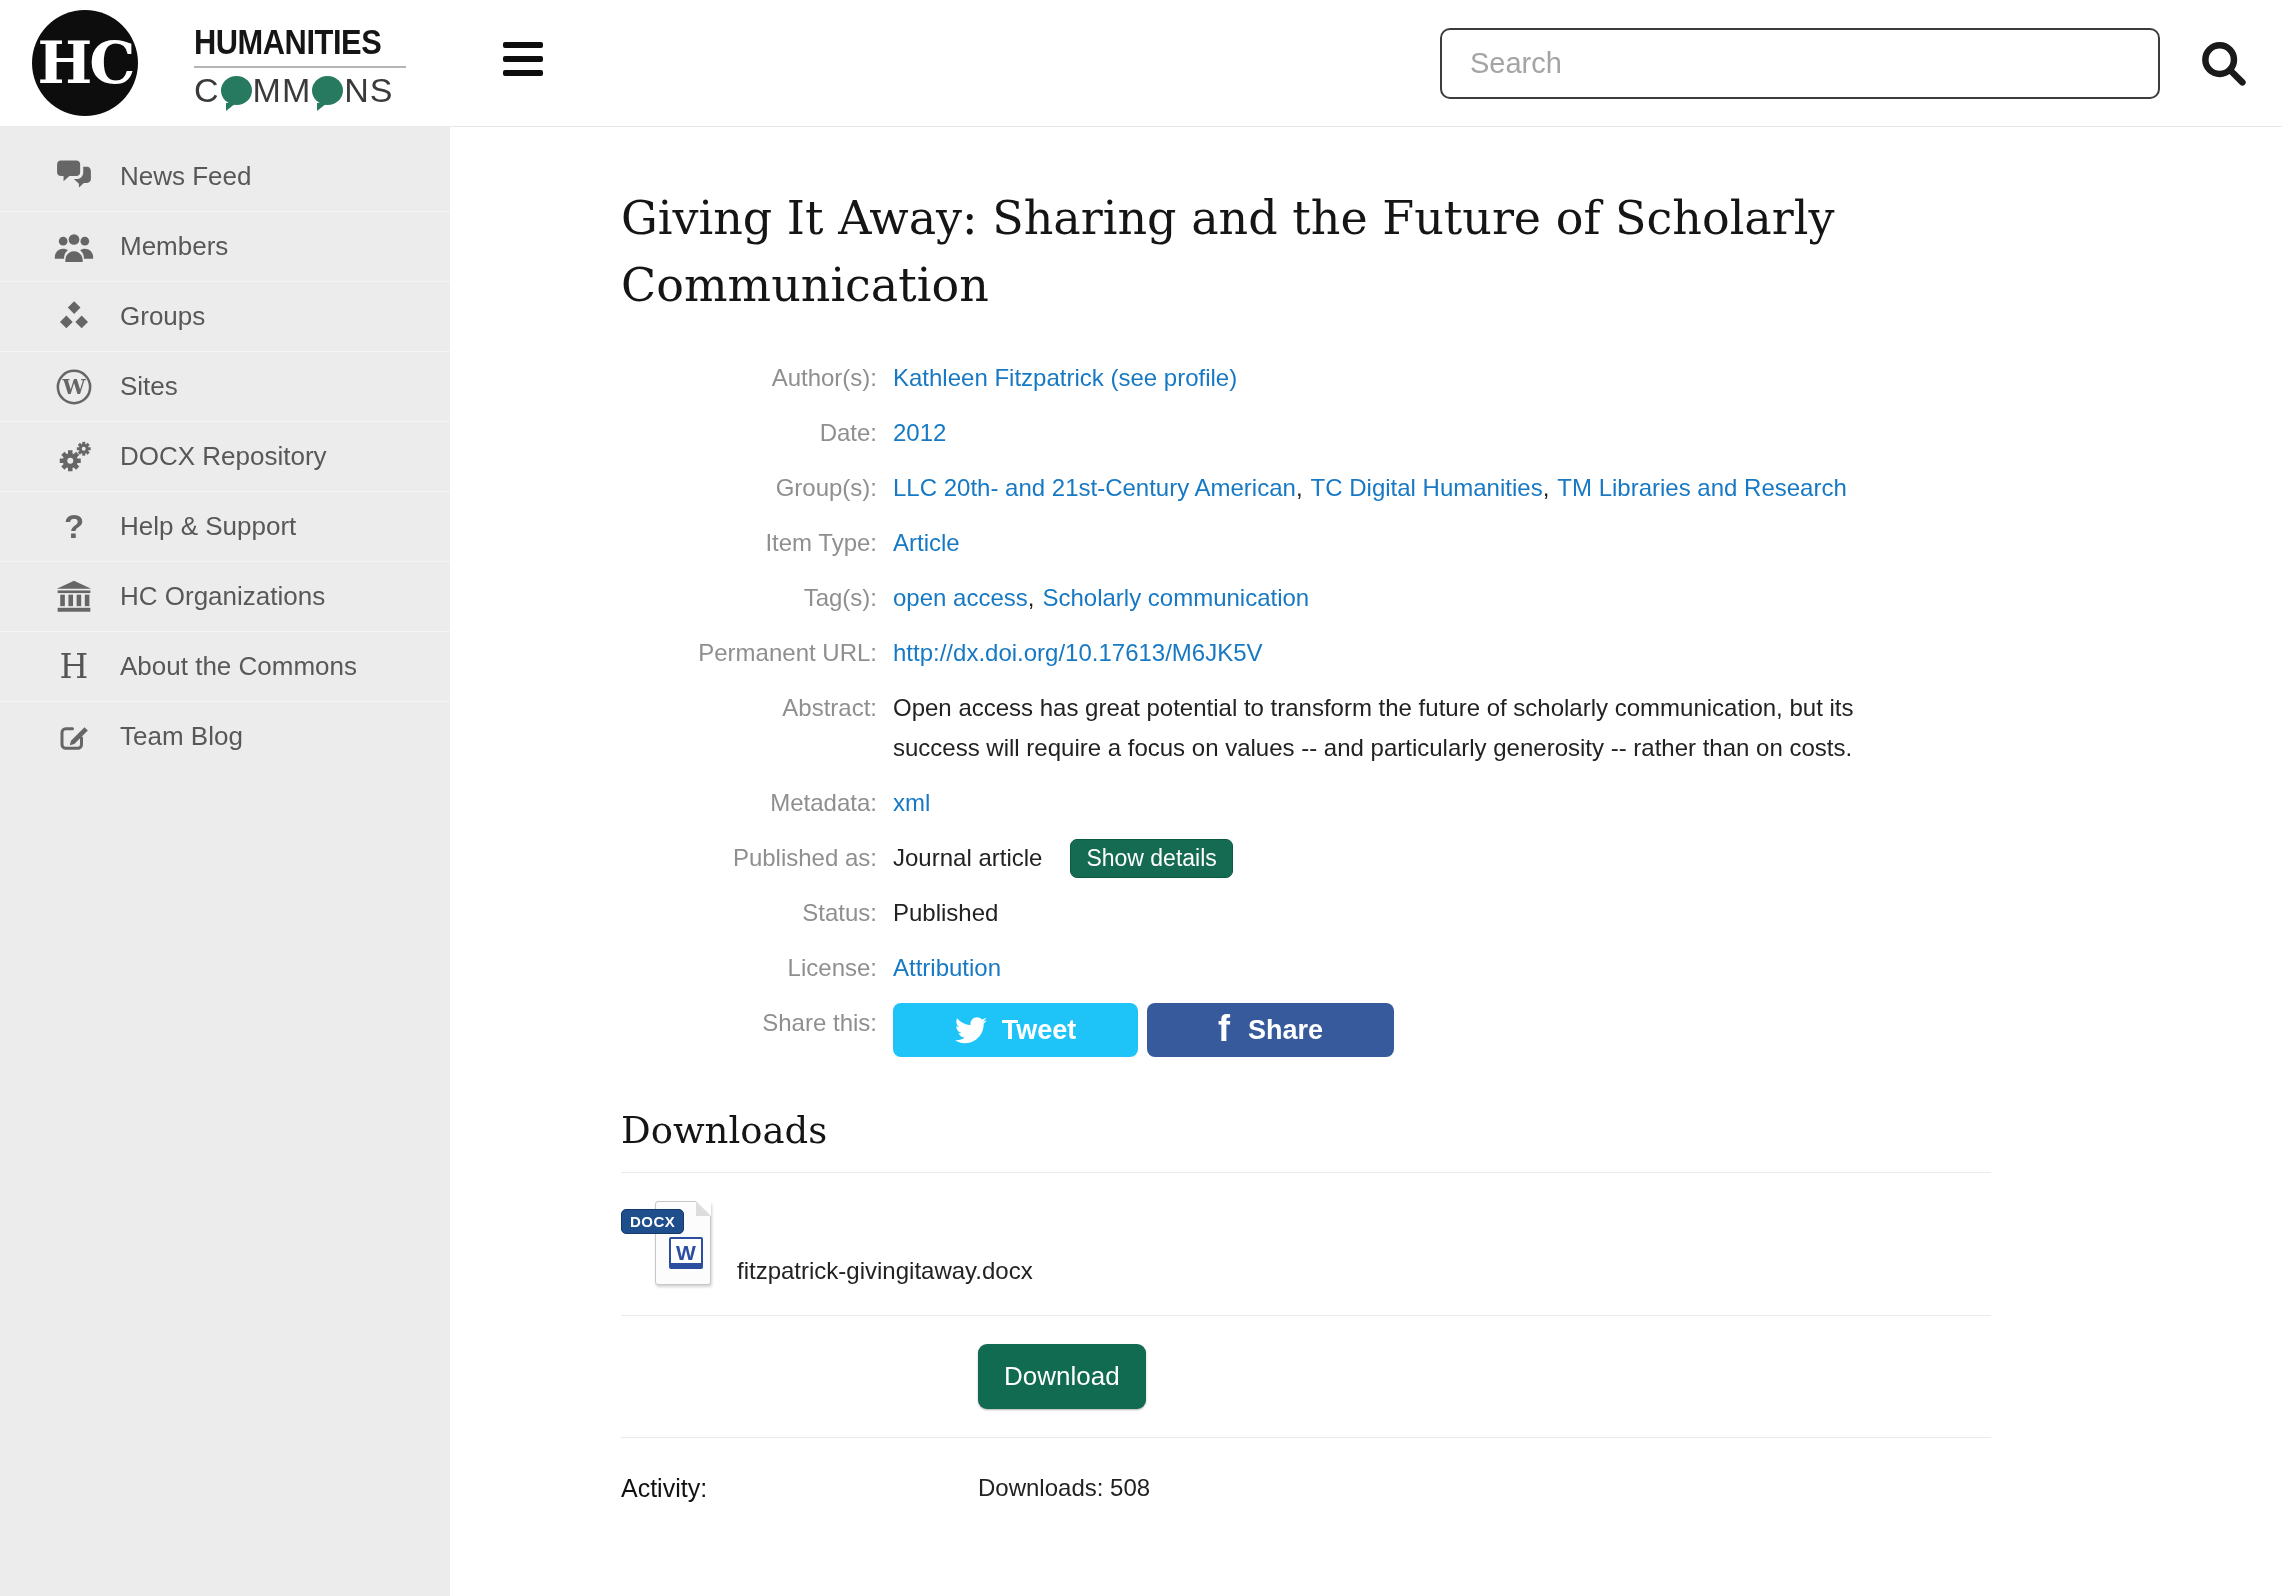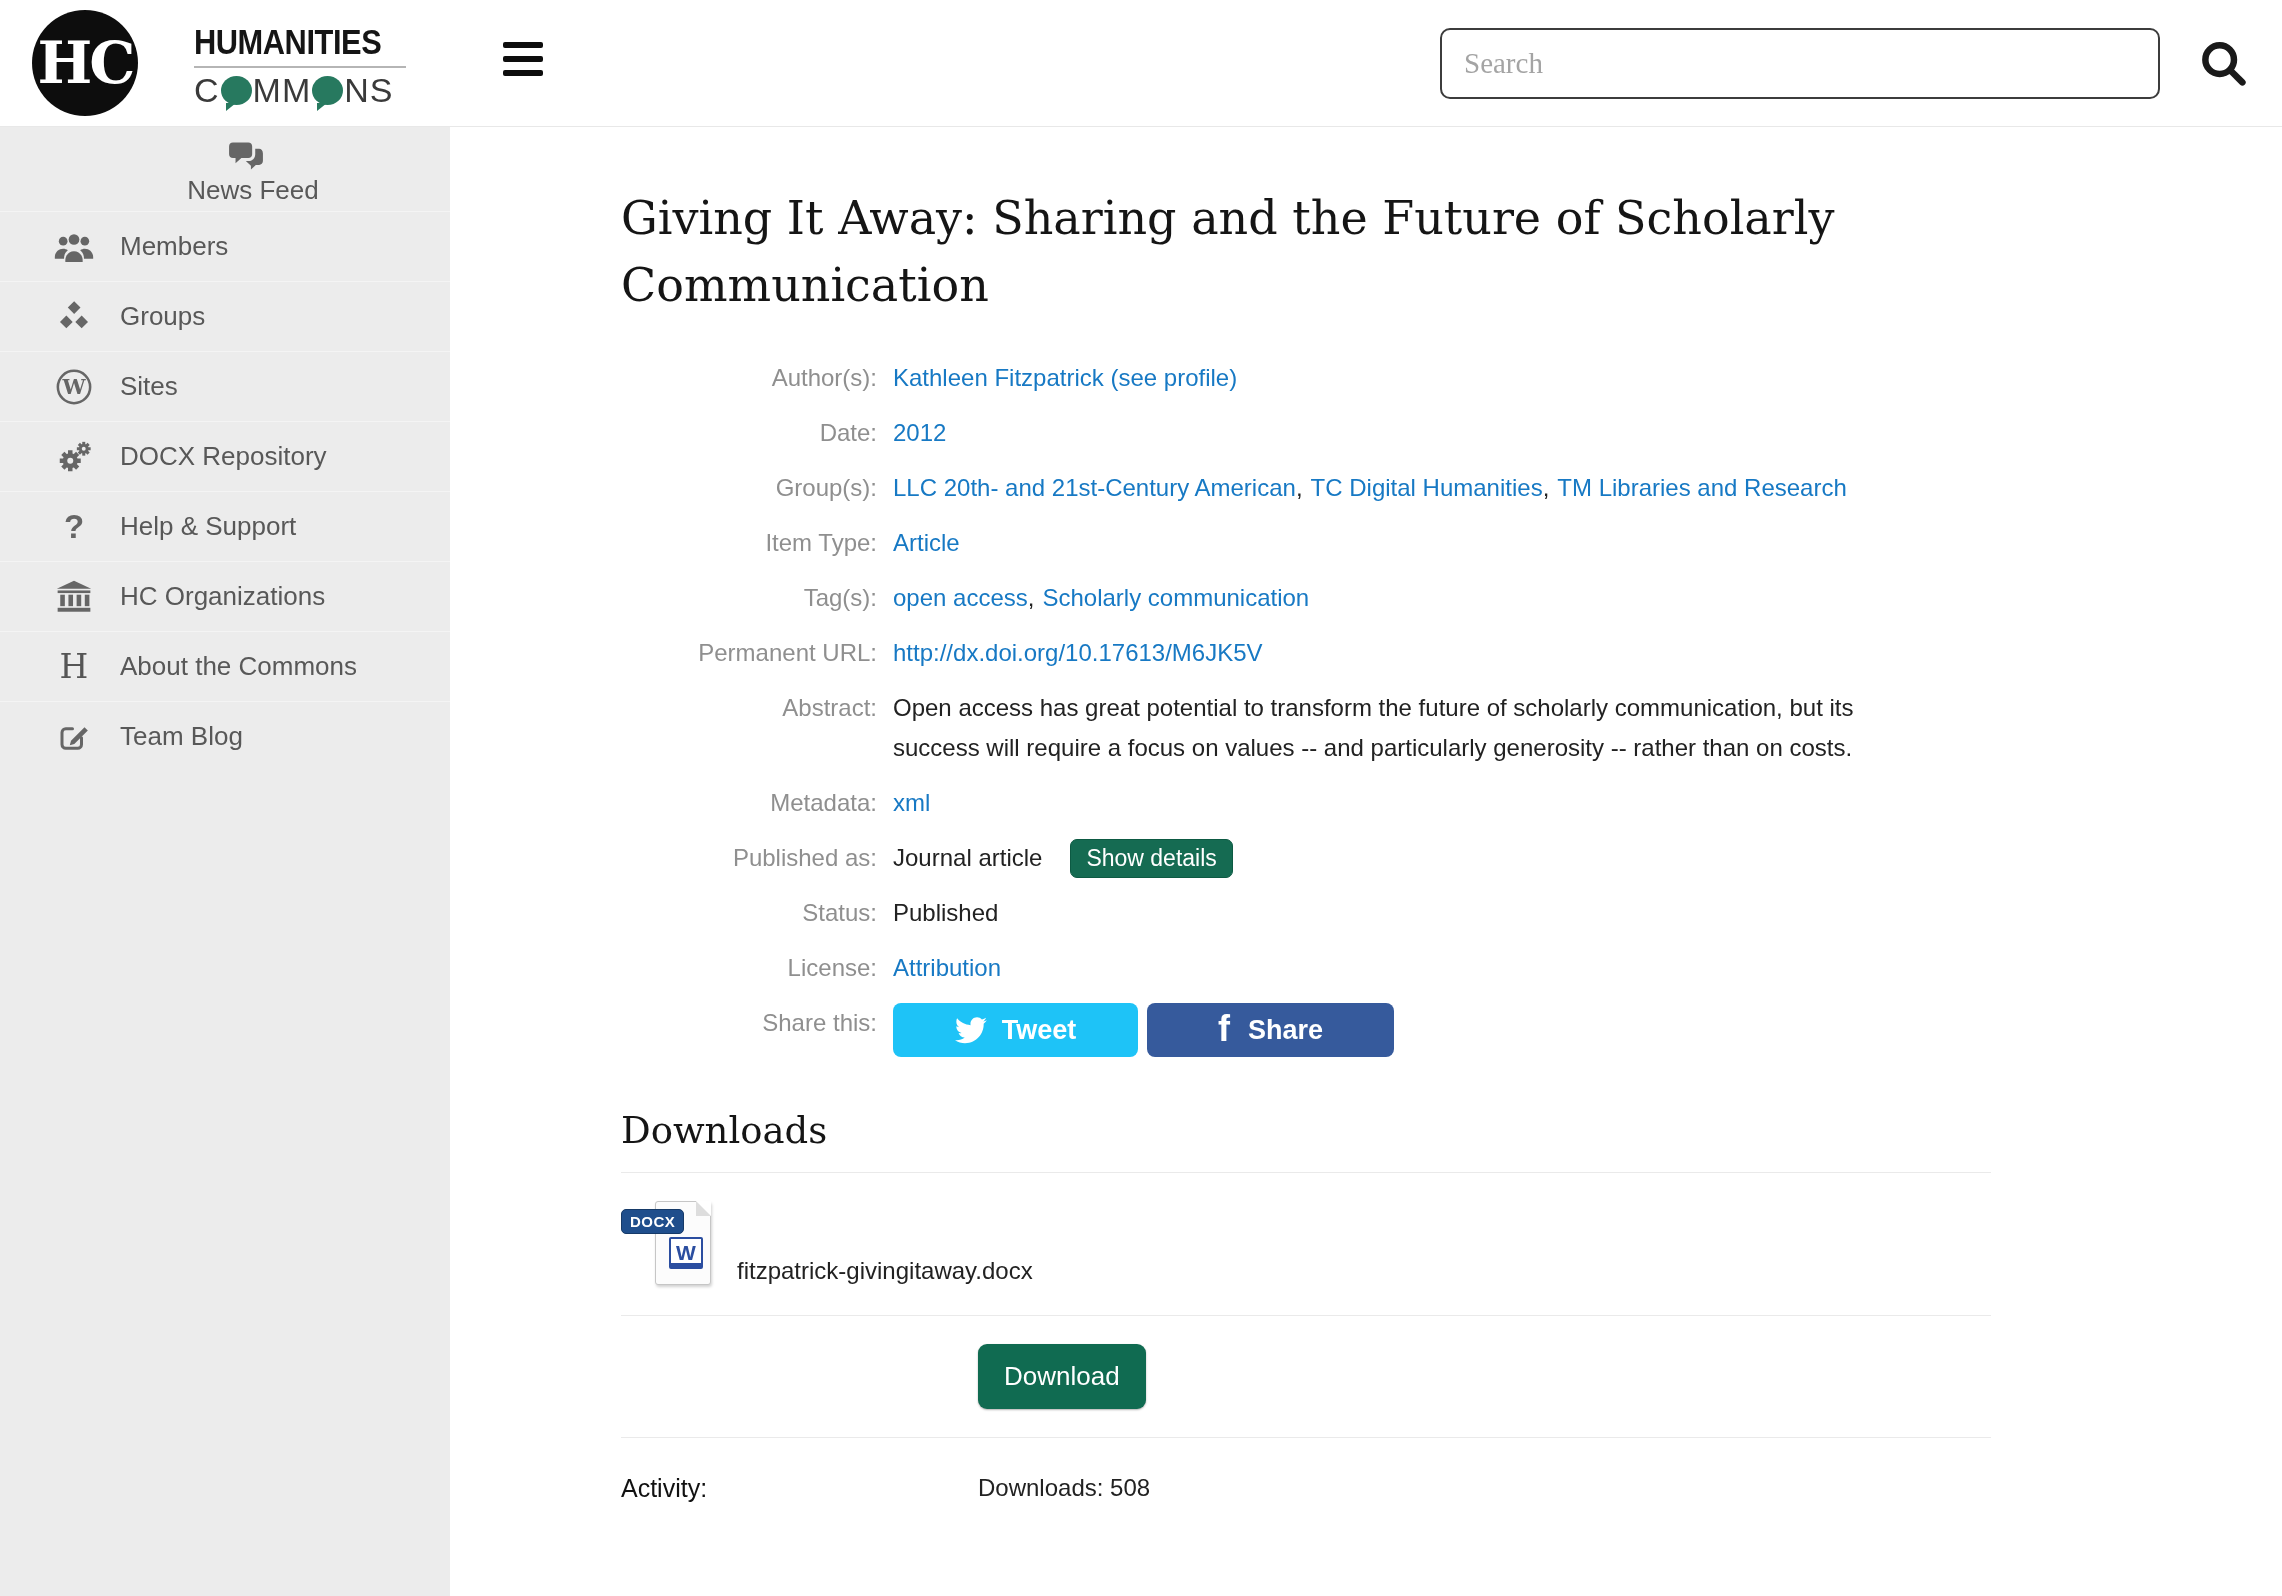--- a/index.html
+++ b/index.html
@@ -10,28 +10,28 @@
   .header { position:absolute; top:0; left:0; width:2282px; height:127px; background:#fff; border-bottom:1px solid #e8e8e8; z-index:5; }
   .logo-circle { position:absolute; left:32px; top:10px; width:106px; height:106px; background:#0d0d0d; border-radius:50%; color:#fff; display:flex; align-items:center; justify-content:center; font-family:"DejaVu Serif", serif; font-weight:bold; font-size:58px; letter-spacing:-3px; }
   .logo-text { position:absolute; left:194px; top:22px; width:230px; }
   .logo-line1 { font-size:35px; font-weight:bold; color:#151515; letter-spacing:-0.5px; transform:scaleX(.88); transform-origin:left center; white-space:nowrap; }
   .logo-rule { height:2px; background:#b5b5b5; margin:4px 0 3px 0; width:212px; }
   .logo-line2 { font-size:34px; color:#3a3a3a; letter-spacing:1px; white-space:nowrap; display:flex; align-items:center; }
   .bubble { display:inline-block; width:31px; height:29px; background:#27795f; border-radius:50%; position:relative; margin:0 1px; }
   .bubble::after { content:""; position:absolute; left:5px; bottom:-6px; width:0; height:0; border-left:10px solid #27795f; border-bottom:8px solid transparent; }
   .hamburger { position:absolute; left:503px; top:42px; width:42px; height:34px; display:flex; flex-direction:column; justify-content:space-between; cursor:pointer; background:none; border:none; }
   .hamburger span { display:block; width:40px; height:6px; background:#0d0d0d; border-radius:2px; }
-  .search-input { position:absolute; right:122px; top:28px; width:720px; height:71px; border:2px solid #3c3c3c; border-radius:10px; font-size:29px; padding:0 22px; color:#333; font-family:Liberation Serif, serif; }
+  .search-input { position:absolute; right:122px; top:28px; width:720px; height:71px; border:2px solid #3c3c3c; border-radius:10px; font-size:29px; padding:0 28px; color:#333; font-family:Liberation Sans, sans-serif; }
   .search-input::placeholder { color:#a4a4a4; }
   .search-btn { position:absolute; right:32px; top:38px; width:52px; height:52px; background:none; border:none; cursor:pointer; }
 
   
   .sidebar { position:absolute; top:127px; left:0; width:450px; height:1469px; background:#ececec; padding-top:14px; }
   .side-item { display:flex; align-items:center; height:70px; padding-left:42px; text-decoration:none; cursor:pointer; border-top:1px solid #f4f4f4; }
-  .side-item:first-child { border-top:none;flex-direction:column; }
+  .side-item:first-child { border-top:none; }
   .side-icon { width:64px; display:flex; justify-content:center; align-items:center; flex-shrink:0; }
   .side-label { font-size:26px; color:#585858; margin-left:14px; }
 
   
   .main { position:absolute; top:127px; left:450px; width:1832px; height:1469px; background:#fff; padding:58px 0 0 171px; }
   .article-title { font-family:"DejaVu Serif", serif; font-size:46px; line-height:1.45; color:#151515; max-width:1290px; font-weight:500; margin-bottom:40px; }
 
   .meta-row { display:flex; margin-bottom:15px; font-size:24px; }
   .meta-label { width:272px; flex-shrink:0; text-align:right; color:#8f8f8f; padding-right:16px; line-height:40px; }
   .meta-value { max-width:1000px; line-height:40px; color:#222; }

